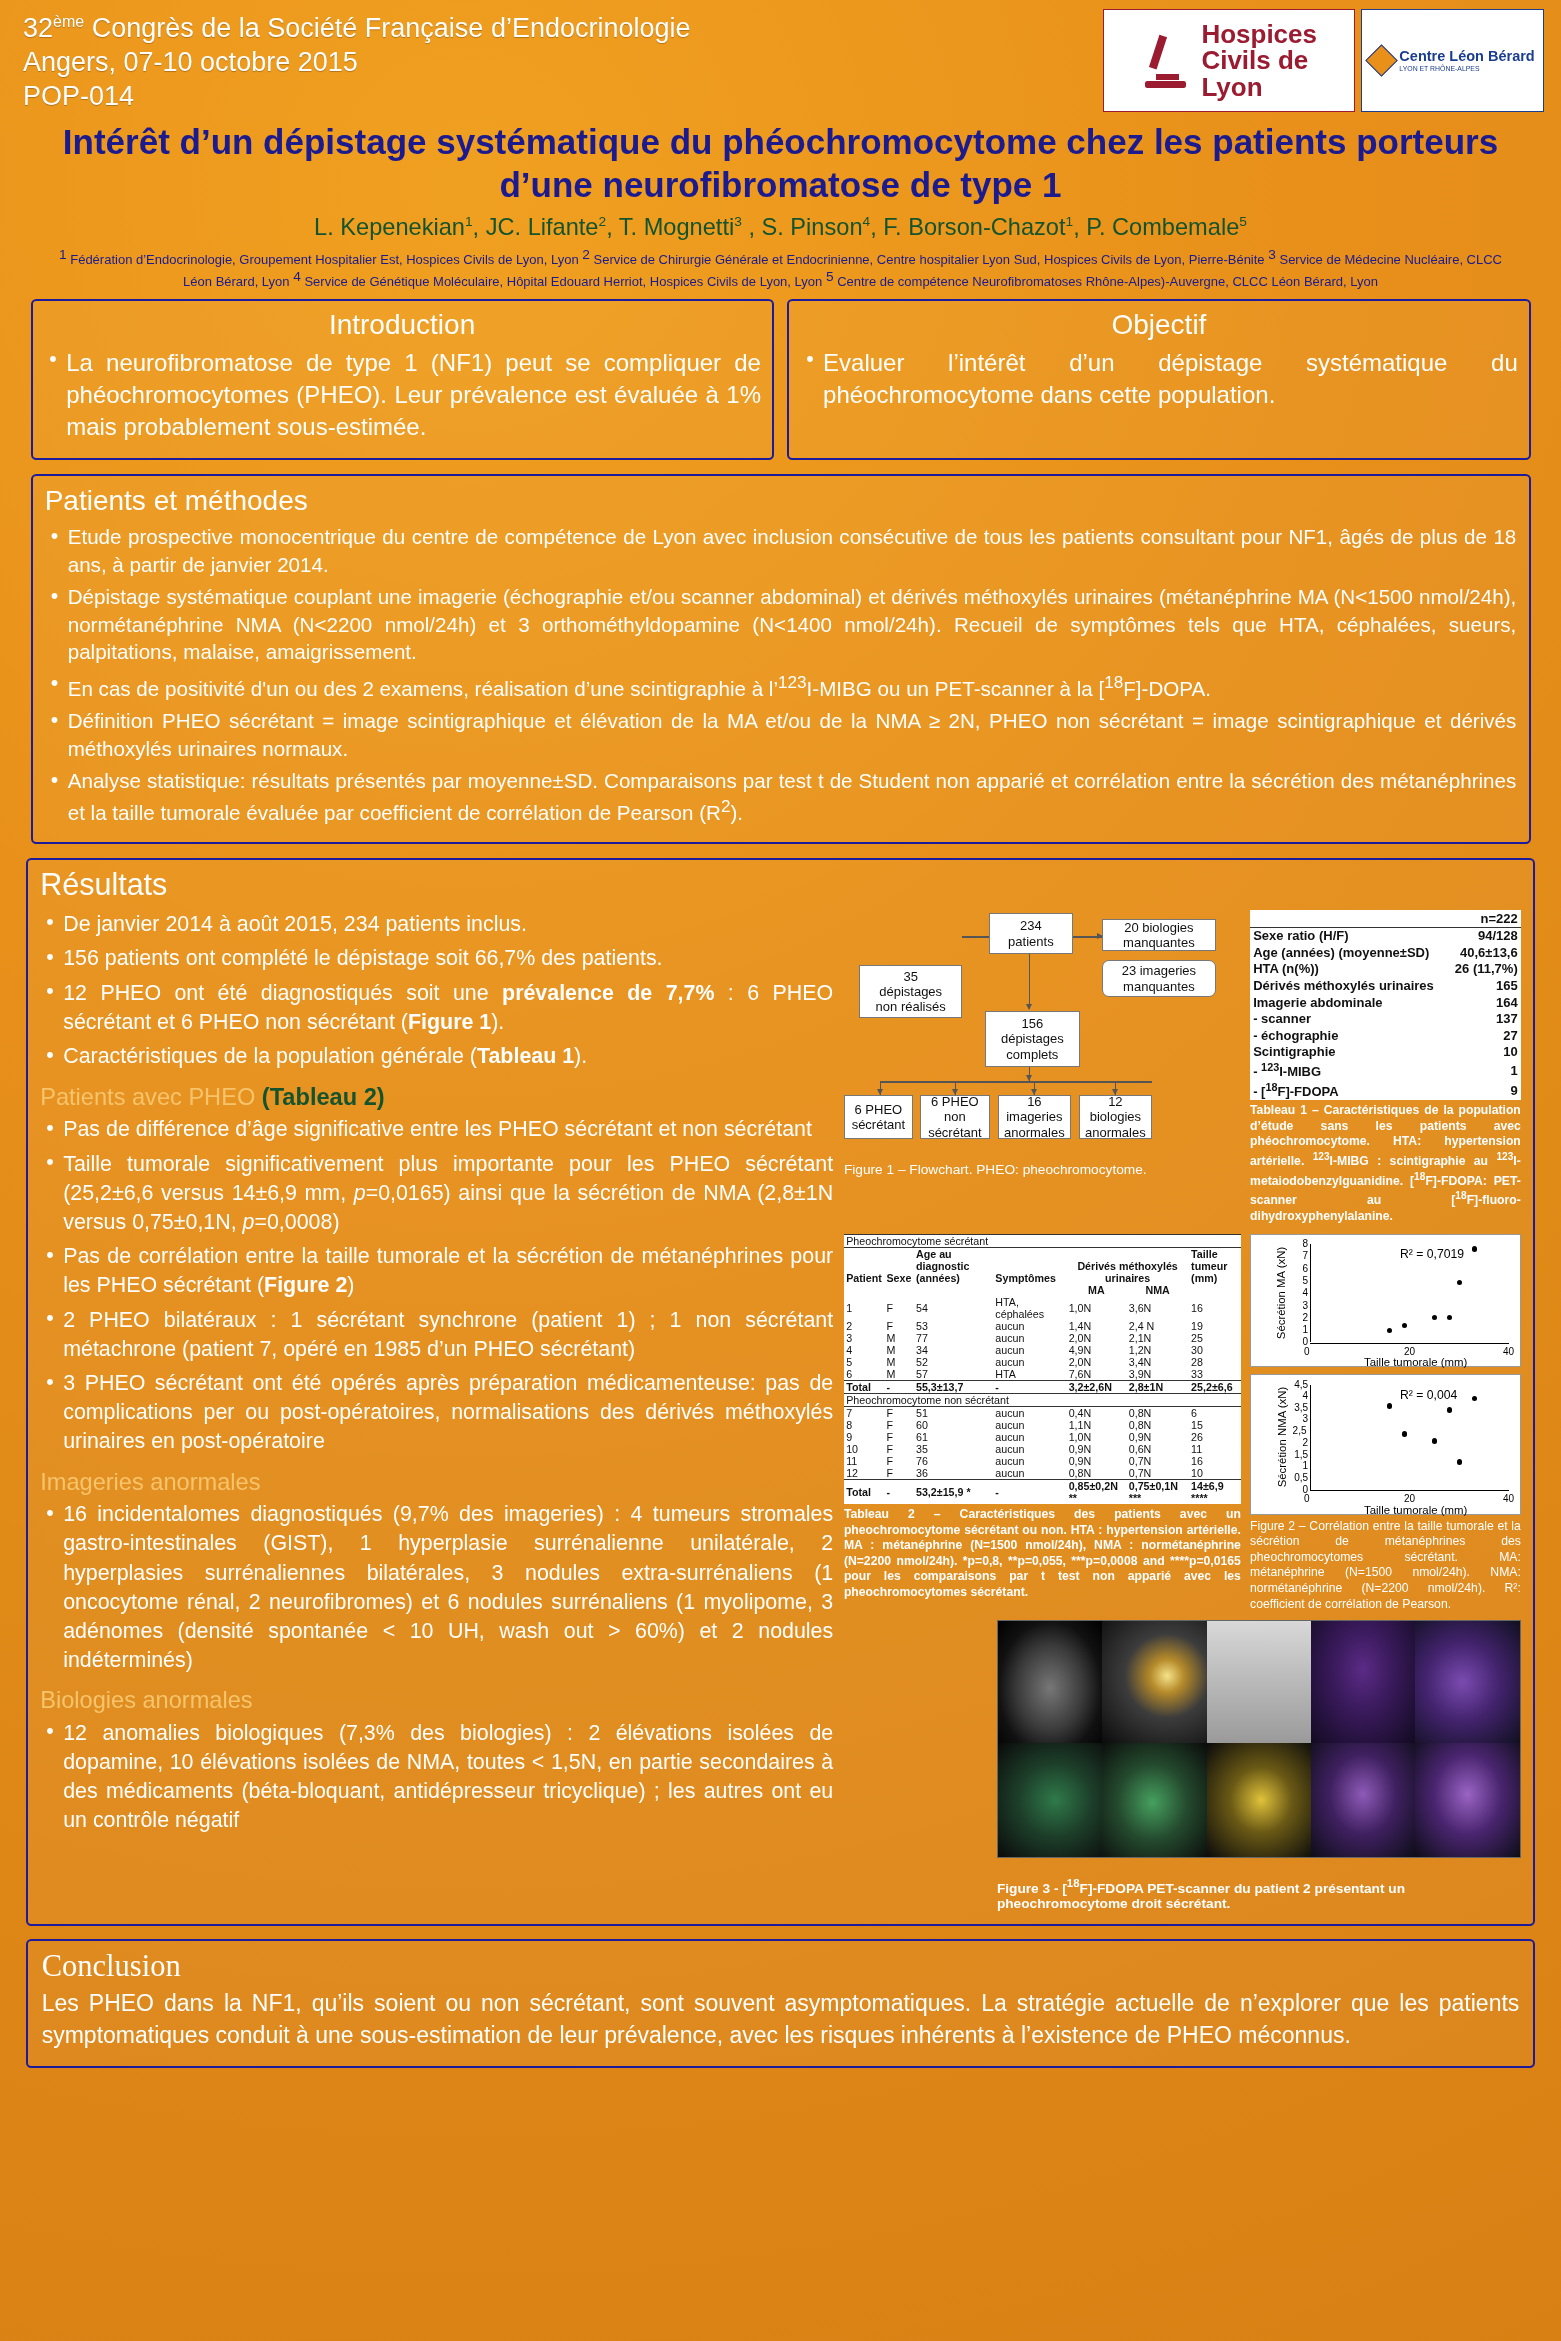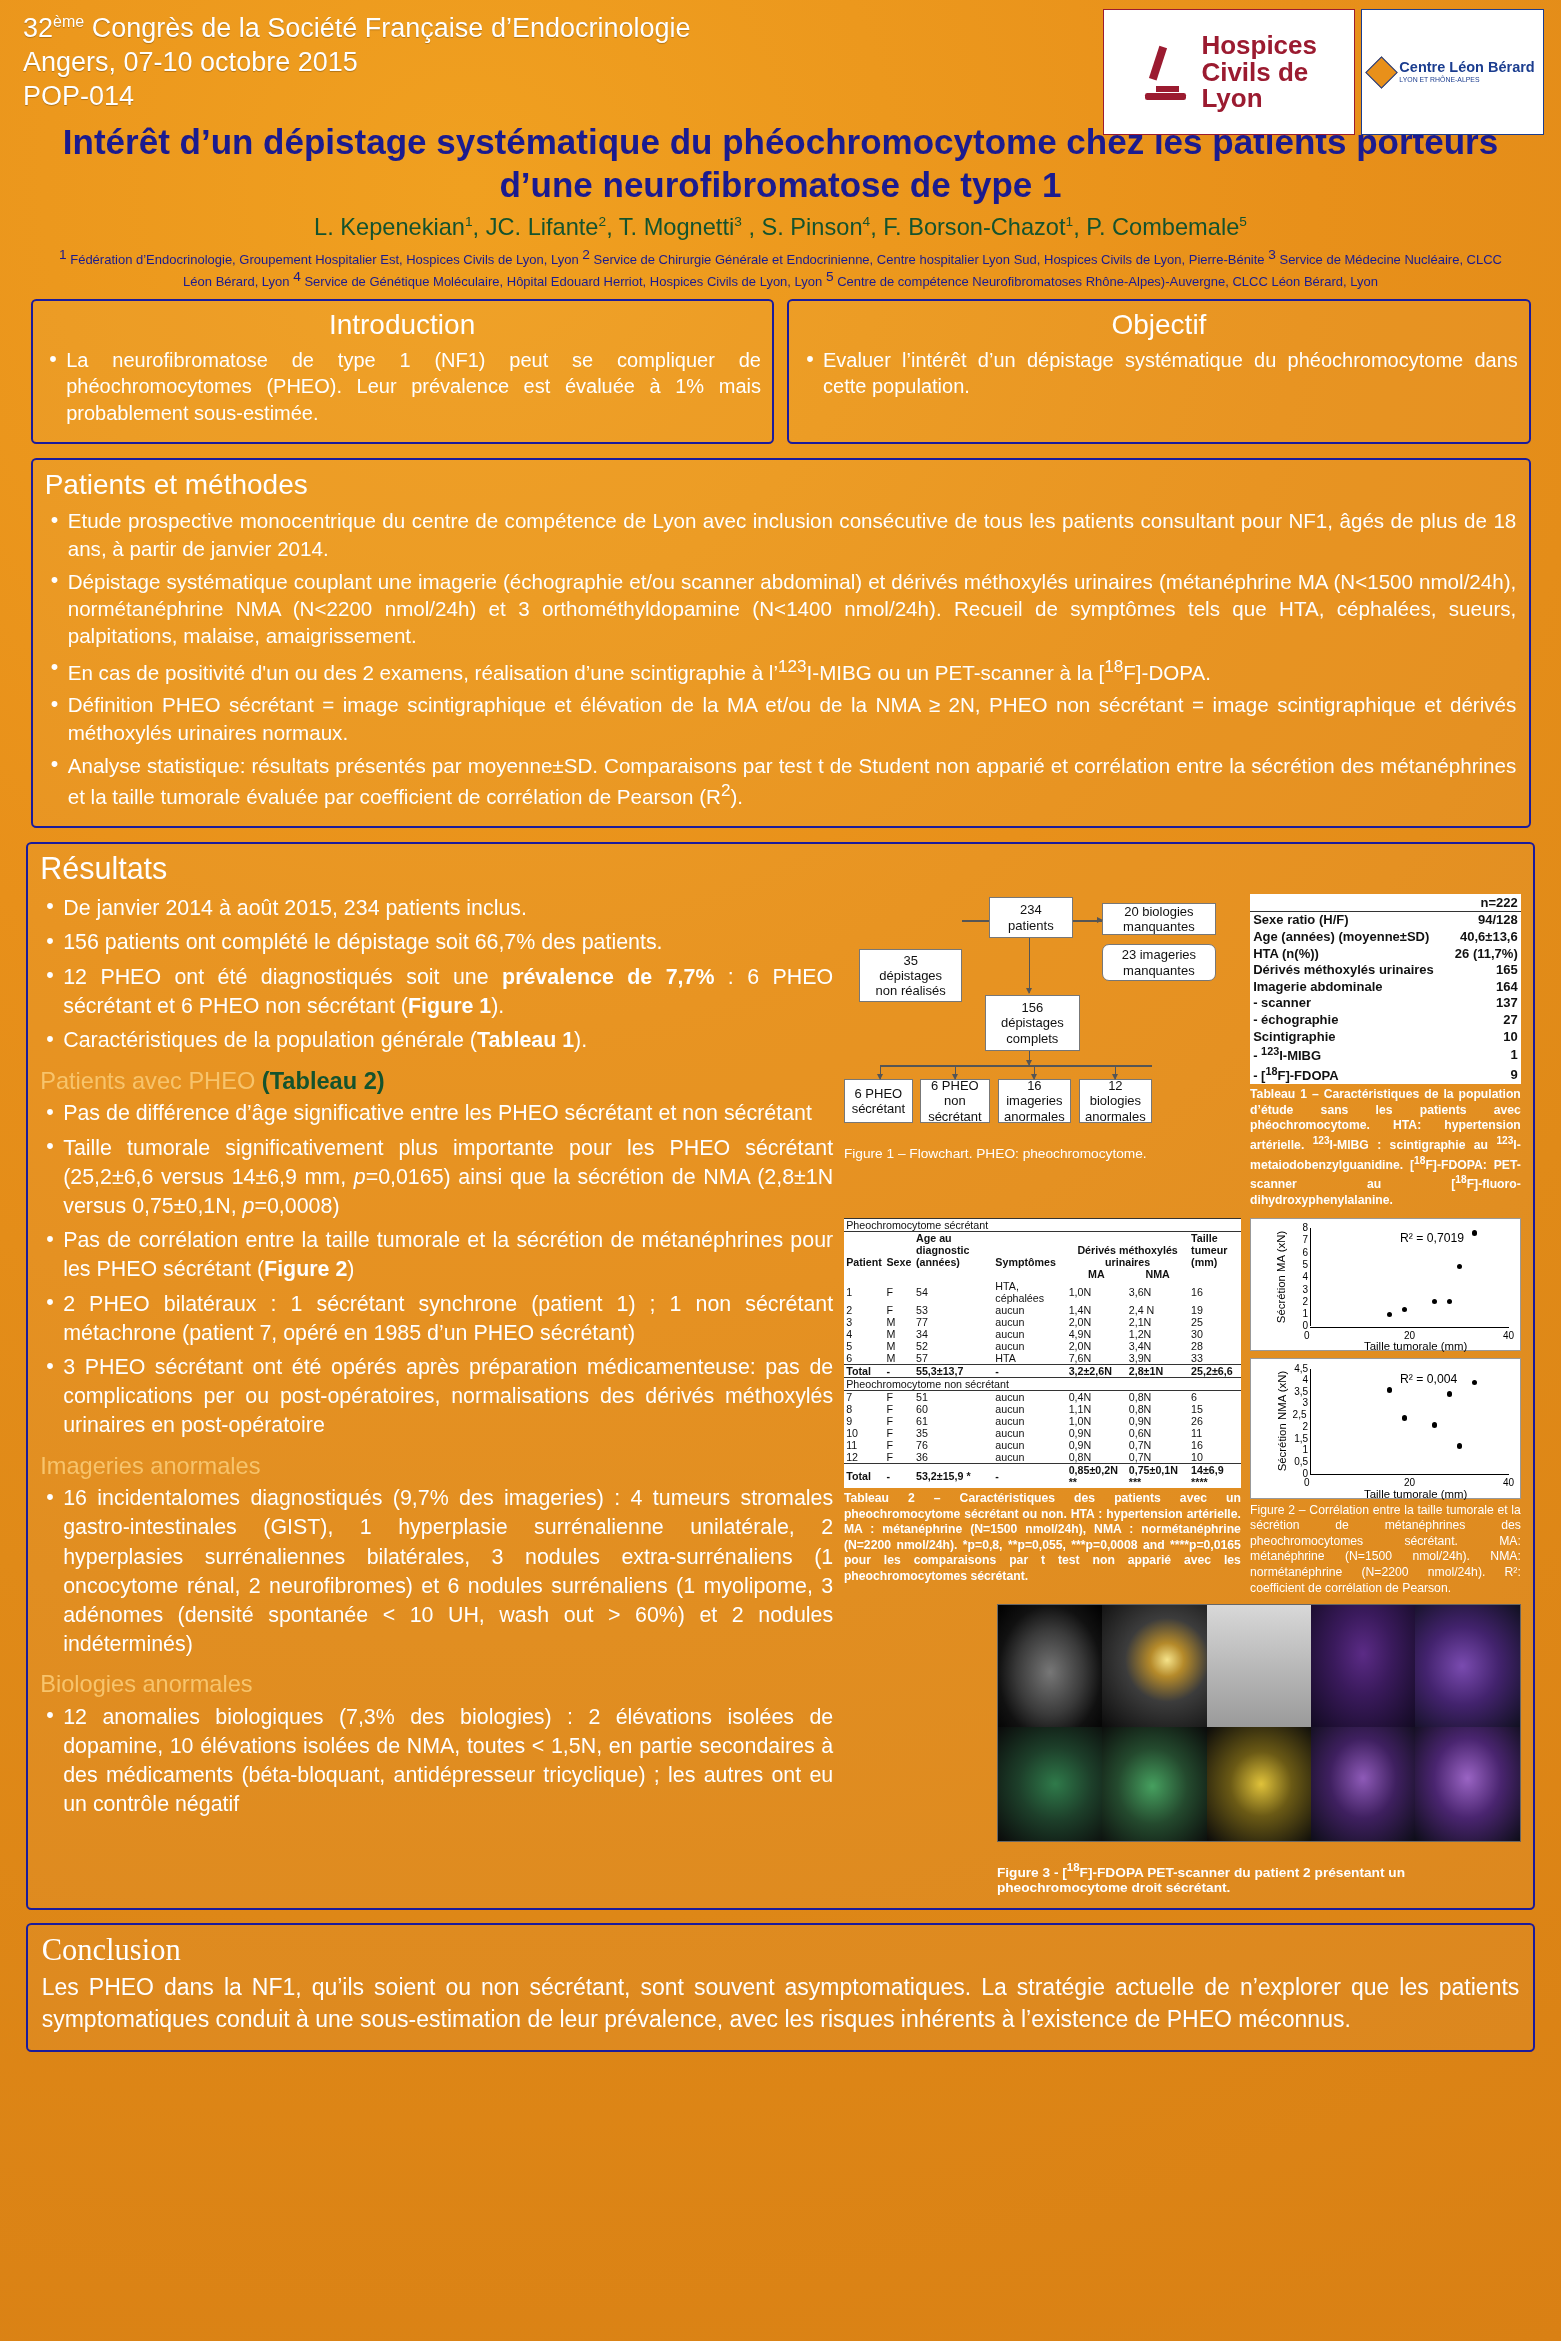--- a/index.html
+++ b/index.html
@@ -12,21 +12,21 @@
     overflow:hidden;
     position:relative;
   }
   .poster { position:relative; width:1561px; height:2342px; padding:0; }
 
   
   .hdr { position:relative; padding:12.2px 18.3px 0 23px; }
   .congress { color:#fff; font-size:27px; line-height:1.25; text-shadow:0 0.8px 0.8px rgba(0,0,0,.25); }
   .congress sup { font-size:16px; }
   .logos { position:absolute; right:17px; top:9.2px; display:flex; gap:6.1px; }
-  .logo-box { background:#fff; border:0.8px solid #b08; border-color:#9b1b30; width:252px; height:126px; display:flex; align-items:center; justify-content:center; }
+  .logo-box { background:#fff; border:0.8px solid #b08; border-color:#9b1b30; width:252px; height:103px; display:flex; align-items:center; justify-content:center; }
   .logo-box.second { border-color:#1b3d8f; width:183px; }
   .hcl { display:flex; align-items:center; gap:7.6px; padding:0 9.2px; }
   .hcl-text { color:#9b1b30; font-weight:bold; font-size:26px; line-height:1.02; text-align:left; }
   .clb { display:flex; align-items:center; gap:6.1px; }
   .clb-text { color:#1b3d8f; font-size:14.5px; font-weight:bold; line-height:1.1;}
   .clb-sub { font-size:6.9px; color:#1b3d8f; font-weight:normal; }
   .diamond { width:23px; height:23px; background:#e8901a; transform:rotate(45deg); border:1.5px solid #1b3d8f; }
   .micro { width:53px; height:61px; position:relative; }
   .micro:before { content:""; position:absolute; left:13.7px; top:4.6px; width:7.6px; height:34px; background:#9b1b30; transform:rotate(18deg); }
   .micro:after { content:""; position:absolute; left:4.6px; bottom:3.1px; width:41px; height:6.9px; background:#9b1b30; border-radius:2.3px; }
@@ -37,21 +37,21 @@
   .authors sup, .affil sup { font-size:13.7px; }
   .affil { text-align:center; color:#1b1b8f; font-size:13px; line-height:1.35; margin:4.6px 46px 7.6px; }
 
   
   .box { border:2.3px solid #1b1b9b; border-radius:5.3px; background:rgba(255,255,255,0.04); }
   .row2 { display:flex; gap:13.7px; margin:4.6px 30.5px 0; }
   .row2 .box { flex:1; padding:4.6px 10.7px 10.7px; }
   .sec-title-c { text-align:center; color:#fff; font-size:28px; margin:3.1px 0 6.1px; }
   .sec-title-l { color:#fff; font-size:28px; margin:3.1px 0 6.1px; }
   ul.bullets { list-style:none; margin:0; padding:0; }
-  ul.bullets li { position:relative; padding-left:23px; color:#fff; font-size:20px; line-height:1.33; text-align:justify; margin-bottom:5.3px; }
+  ul.bullets li { position:relative; padding-left:23px; color:#fff; font-size:24px; line-height:1.33; text-align:justify; margin-bottom:5.3px; }
   ul.bullets li:before { content:"•"; position:absolute; left:6.1px; top:-1.5px; font-size:21.4px; }
 
   .methods { margin:13.7px 30.5px 0; padding:6.1px 12.2px 10.7px; }
   .methods ul.bullets li { font-size:20.6px; }
 
   
   .results { margin:13.7px 26px 0; padding:6.1px 12.2px 12.2px; position:relative; }
   .results-inner { display:flex; gap:10.7px; }
   .col-left { width:793px; }
   .col-right { flex:1; }

